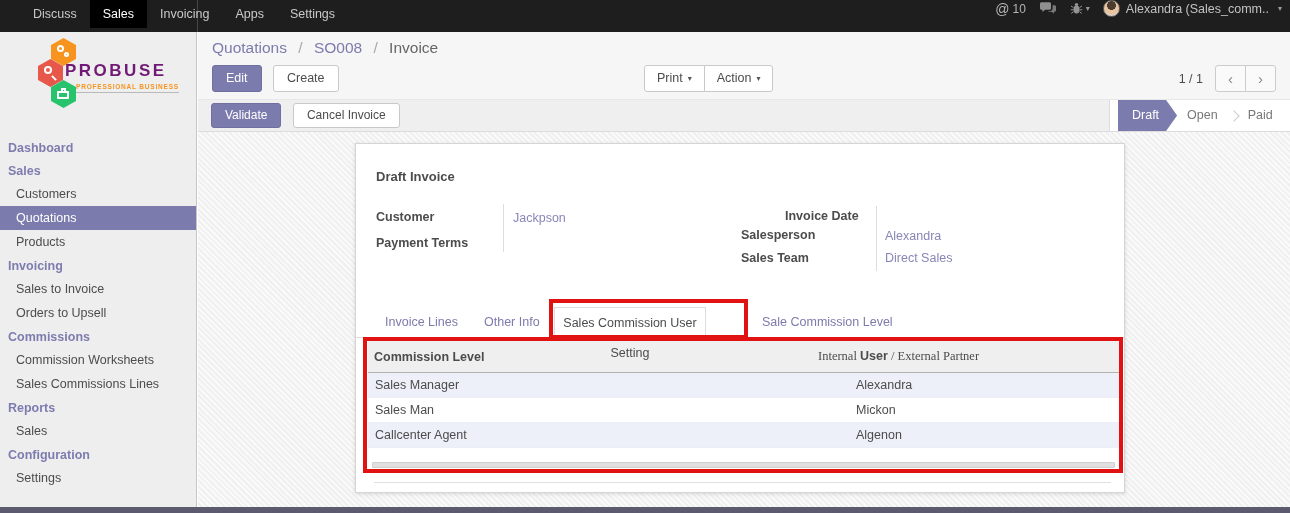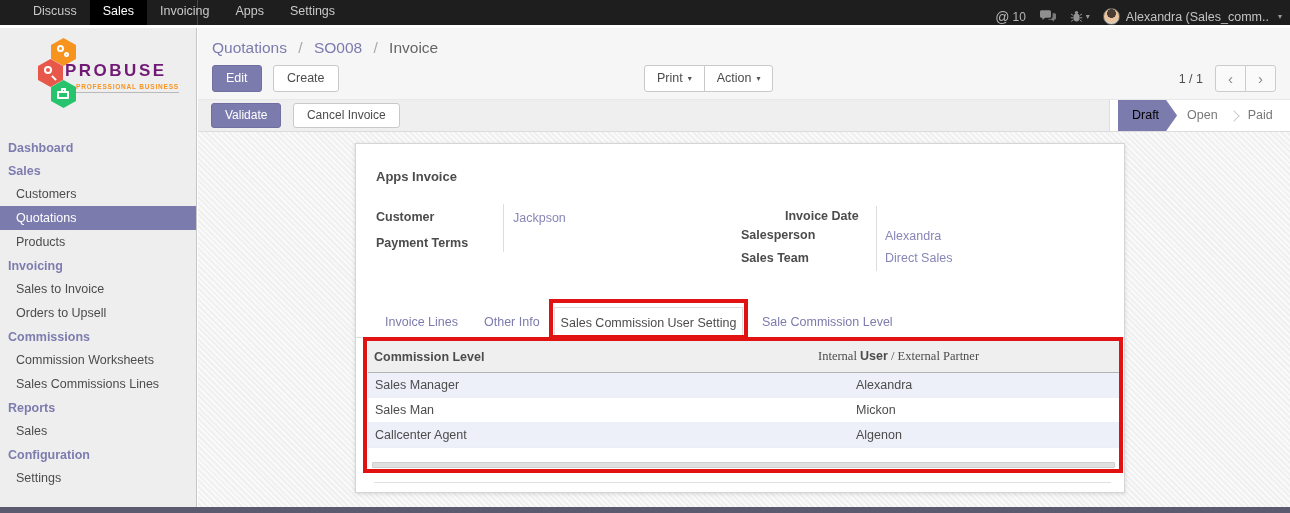--- a/index.html
+++ b/index.html
@@ -1,22 +1,22 @@
 <!DOCTYPE html>
 <html><head>
 <meta charset="utf-8">
 <style>
   * { margin:0; padding:0; box-sizing:border-box; }
   html,body { width:1290px; height:513px; }
   body { font-family:"Liberation Sans", sans-serif; background:#fff; overflow:hidden; }
   #app { position:relative; width:1290px; height:513px; background:#fff; }
 
   
-  .topbar { position:absolute; top:0; left:0; right:0; height:25px; background:#1e1e1e;
-            display:flex; align-items:flex-end; font-size:12.5px; color:#c9c9c9; z-index:30; }
+  .topbar { position:absolute; top:0; left:0; right:0; height:32px; background:#1e1e1e;
+            display:flex; align-items:flex-start; font-size:12.5px; color:#c9c9c9; z-index:30; }
   .tb-divider { position:absolute; left:197px; top:0; bottom:0; width:1px; background:rgba(255,255,255,.18); }
   .menu { display:flex; padding-left:20px; }
   .menu-item { padding:0 13px; line-height:28px; cursor:pointer; white-space:nowrap; }
   .menu-item.active { background:#000; color:#fff; }
   .topbar-right { margin-left:auto; display:flex; align-items:center; gap:13px; padding-right:8px; color:#b5b5b5; }
   .mention { display:flex; align-items:center; gap:3px; font-size:12px; }
   .mention .at { font-size:14px; }
   .tb-icon { display:inline-flex; align-items:center; }
   .caret-sm { font-size:8px; color:#9a9a9a; margin-left:3px; }
   .avatar { width:17px; height:17px; border-radius:50%; border:1px solid #666;
@@ -81,38 +81,38 @@
   .pager-btn:first-child { border-radius:3px 0 0 3px; }
   .pager-btn:last-child { border-radius:0 3px 3px 0; margin-left:-1px; }
 
   
   .form-header { position:absolute; left:0; right:0; top:71px; height:33px; background:#f0efef;
                  border-top:1px solid #e8e8e8; border-bottom:1px solid #dcdcdc; }
   .fh-btns { position:absolute; left:13px; top:3px; }
   .btn.sm { height:25px; line-height:23px; font-size:12px; }
   .statusbar { position:absolute; right:0; top:0; bottom:0; width:181px; background:#fff;
                border-left:1px solid #ddd; display:flex; align-items:stretch; }
-  .status-arrow { background:#7c7bad; color:#000000; font-size:12.5px; line-height:31px;
+  .status-arrow { background:#7c7bad; color:#ffffff; font-size:12.5px; line-height:31px;
                   padding:0 18px 0 14px; margin-left:8px;
                   clip-path:polygon(0 0, calc(100% - 11px) 0, 100% 50%, calc(100% - 11px) 100%, 0 100%); }
   .status-item { color:#777; font-size:12.5px; line-height:31px; padding:0 10px; cursor:pointer; }
   .sb-chev { width:8px; height:8px; border-top:1px solid #ccc; border-right:1px solid #ccc;
              transform:rotate(45deg); align-self:center; margin:0 0 0 2px; }
 
   
   .sheet { position:absolute; left:157px; top:115px; width:770px; height:350px; background:#fff;
            border:1px solid #d5d5d5; box-shadow:0 1px 4px rgba(0,0,0,.13); }
   .sheet-title { position:absolute; left:20px; top:25px; font-size:13px; font-weight:bold; color:#4c4c4c; }
   .flabel { position:absolute; font-size:12.5px; font-weight:bold; color:#4c4c4c; white-space:nowrap; }
   .fvalue { position:absolute; font-size:12.5px; color:#8786b7; cursor:pointer; white-space:nowrap; }
   .vline { position:absolute; width:1px; background:#ddd; }
 
   .tabs { position:absolute; left:0; right:0; top:163px; height:31px; border-bottom:1px solid #ddd; font-size:12.5px; }
   .tab { position:absolute; top:8px; color:#7c7bad; cursor:pointer; white-space:nowrap; }
-  .tab-active-box { position:absolute; left:198px; top:0; width:189px; height:32px; background:#fff;
+  .tab-active-box { position:absolute; left:198px; top:0; width:152px; height:32px; background:#fff;
                     border:1px solid #ddd; border-bottom:none; z-index:2; text-align:center;
                     line-height:30px; color:#4c4c4c; cursor:pointer; }
 
   .ctable { position:absolute; left:12px; top:197px; width:751px; border-collapse:collapse;
             table-layout:fixed; font-size:12.5px; color:#4c4c4c; }
   .ctable th { background:#efefef; border-bottom:1px solid #b2b2b2; font-weight:bold;
                text-align:left; height:22px; padding:8px 6px; }
   .ctable th.col-user { font-family:"Liberation Serif", serif; font-weight:normal; padding-left:5px; }
   .ctable th.col-user .bold-sans { font-family:"Liberation Sans", sans-serif; font-weight:bold; }
   .ctable td { height:25px; padding:0 6px; border-bottom:1px solid #eceef5; }
@@ -254,21 +254,21 @@
       </div>
       <div class="statusbar">
         <div class="status-arrow">Draft</div>
         <div class="status-item">Open</div>
         <span class="sb-chev"></span>
         <div class="status-item">Paid</div>
       </div>
     </div>
 
     <div class="sheet">
-      <div class="sheet-title">Apps Invoice</div>
+      <div class="sheet-title">Draft Invoice</div>
 
       <div class="flabel" style="left:20px; top:66px;">Customer</div>
       <div class="flabel" style="left:20px; top:92px;">Payment Terms</div>
       <div class="vline" style="left:147px; top:60px; height:48px;"></div>
       <div class="fvalue" style="left:157px; top:67px;">Jackpson</div>
 
       <div class="flabel" style="left:385px; top:65px;padding-left:44px;">Invoice Date</div>
       <div class="flabel" style="left:385px; top:84px;">Salesperson</div>
       <div class="flabel" style="left:385px; top:107px;">Sales Team</div>
       <div class="vline" style="left:520px; top:62px; height:65px;"></div>

